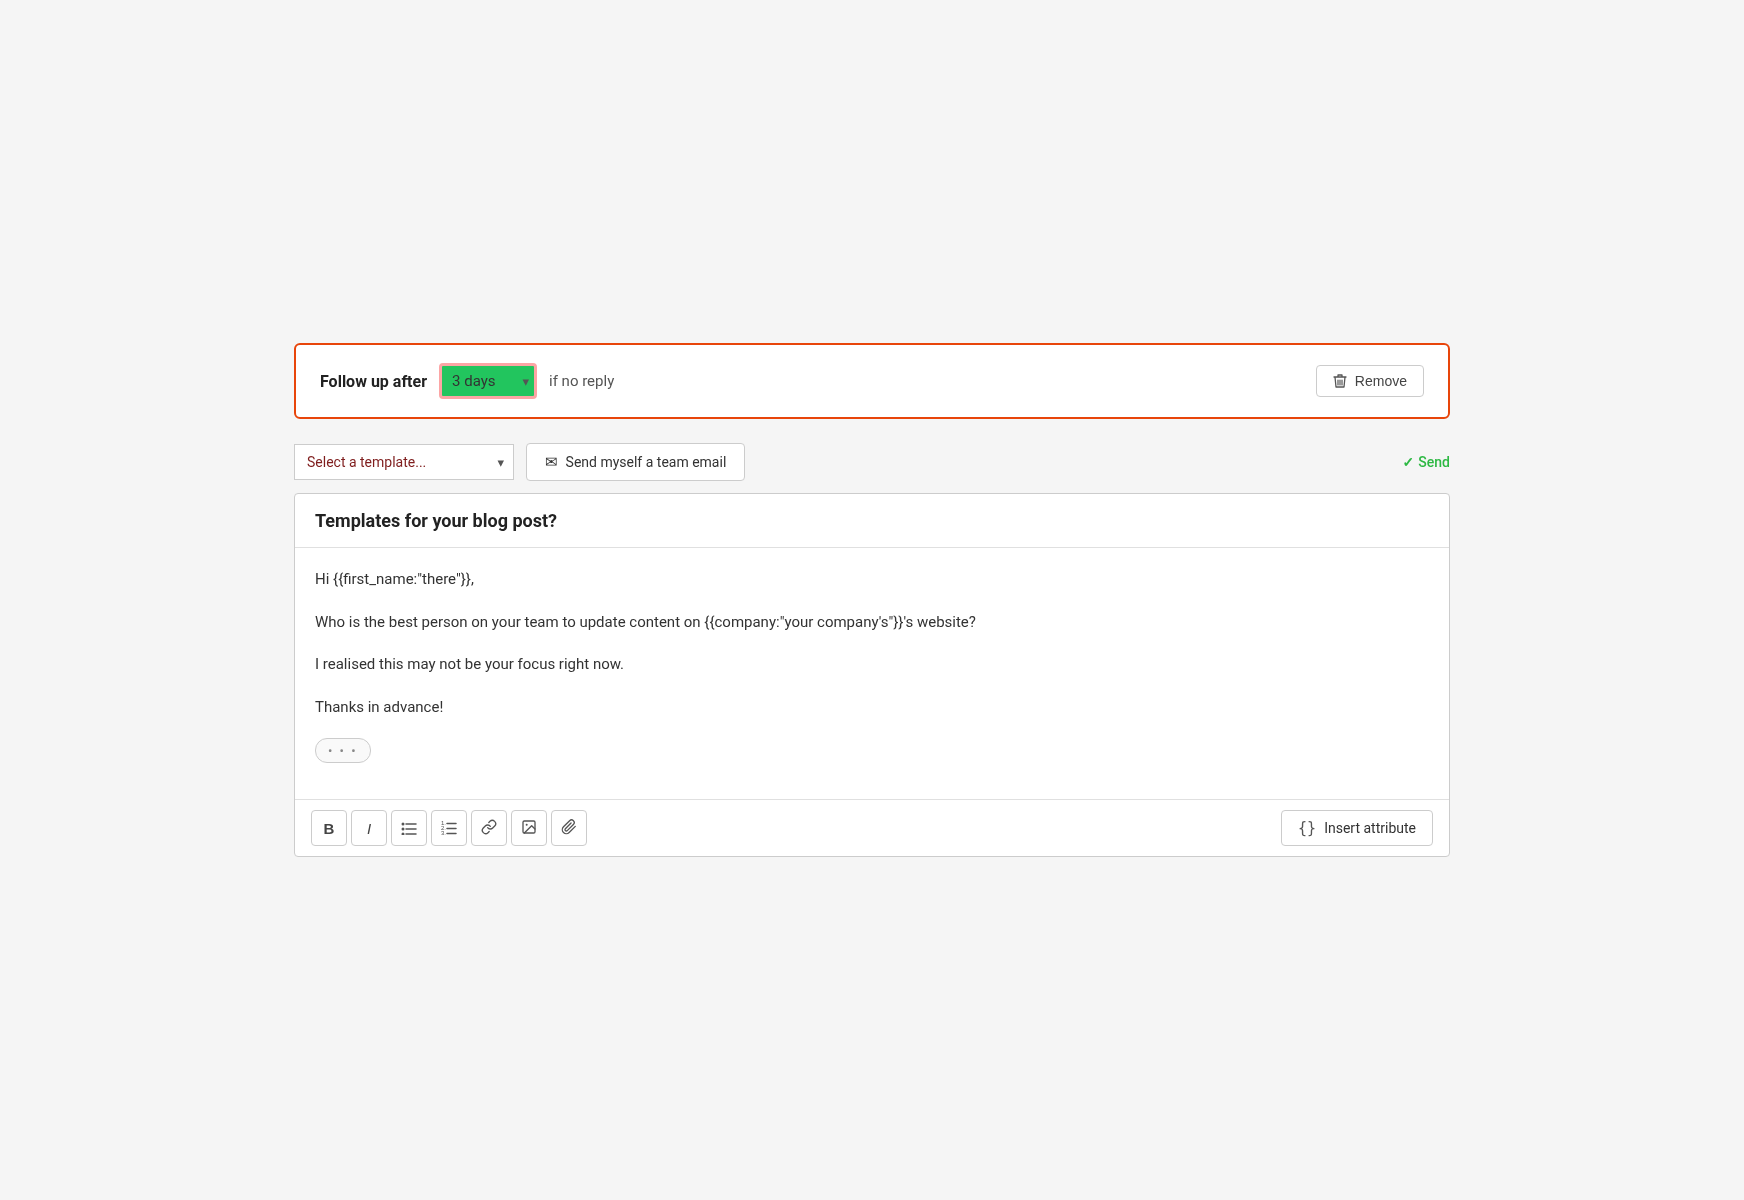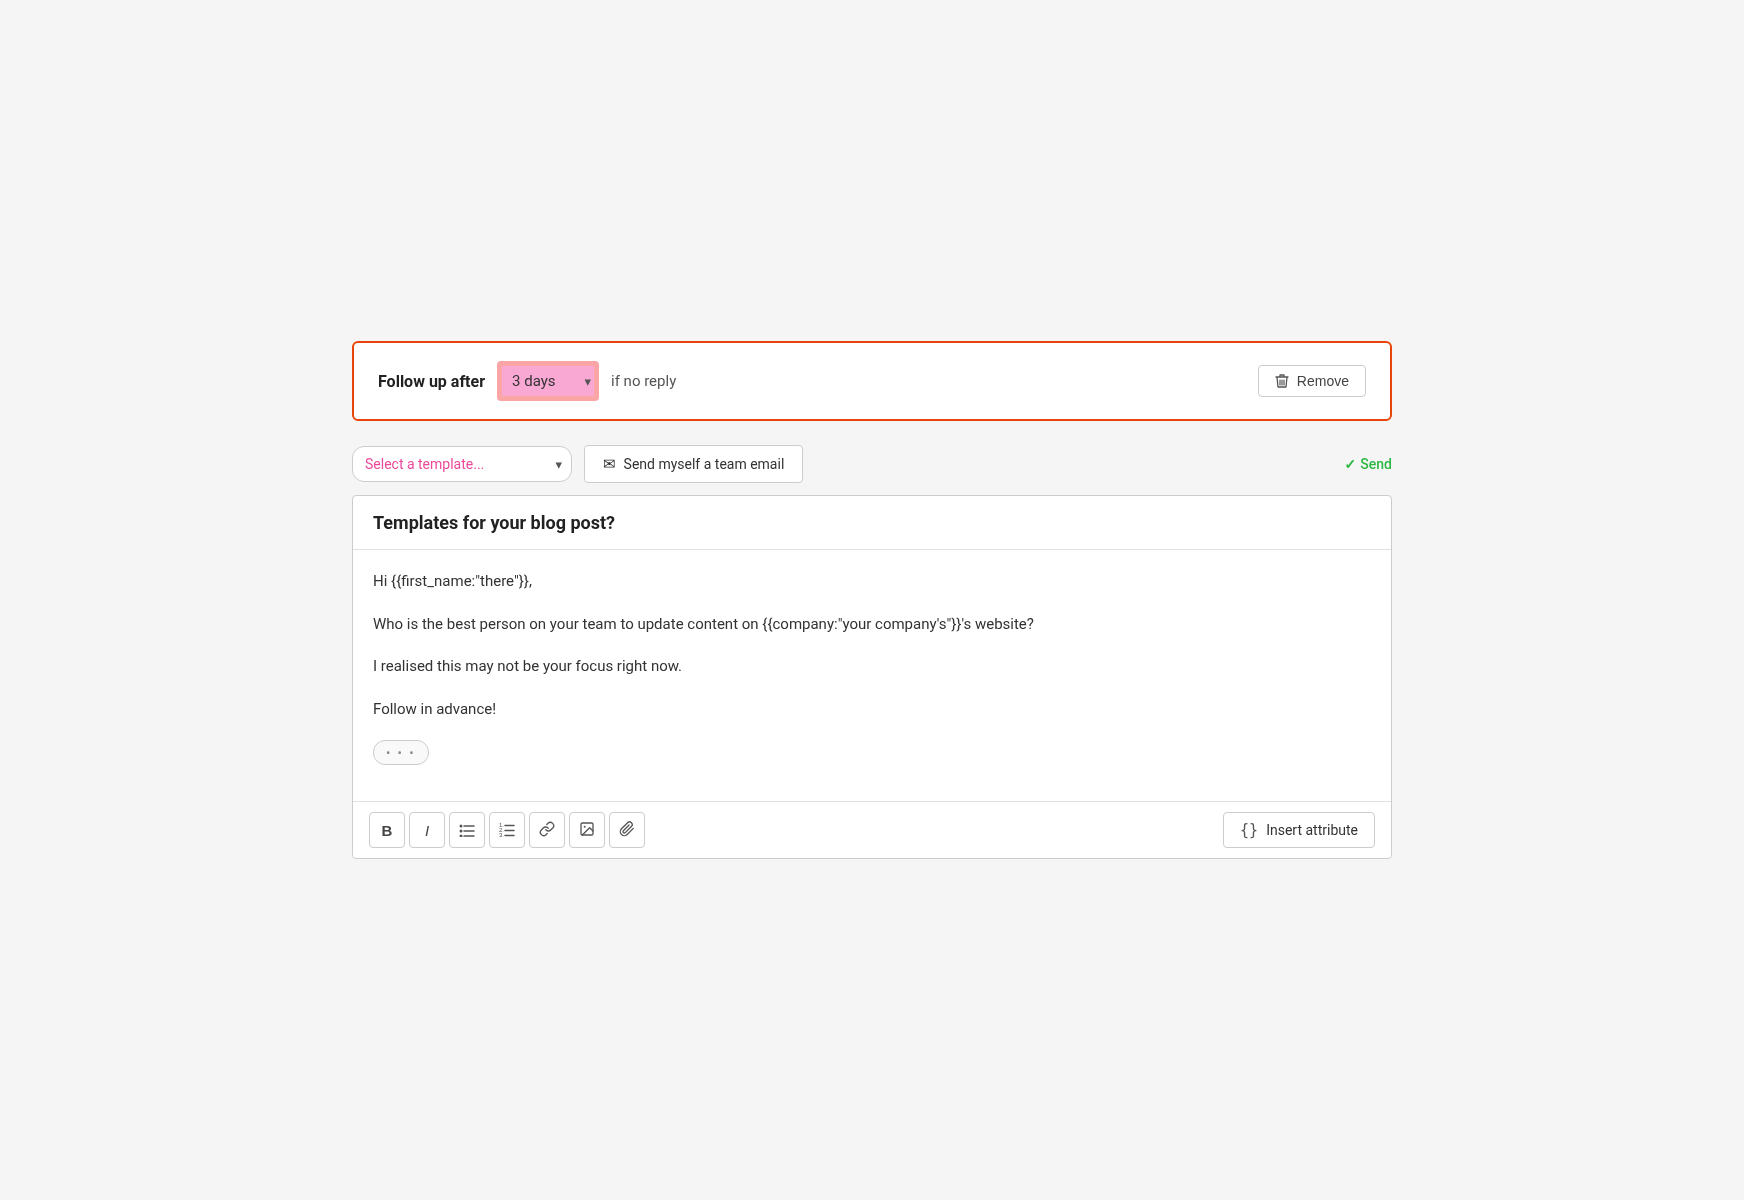--- a/index.html
+++ b/index.html
@@ -14,21 +14,21 @@
       font-size: 15px;
       color: #333;
       display: flex;
       justify-content: center;
       align-items: center;
       min-height: 100vh;
       padding: 30px;
     }
 
     .page-container {
-      width: 1040px;
+      width: 1156px;
       max-width: 100%;
     }
 
     
     .followup-bar {
       border: 2.5px solid #e8450a;
       border-radius: 6px;
       padding: 18px 24px;
       display: flex;
       align-items: center;
@@ -49,26 +49,26 @@
       color: #222;
     }
 
     .days-select-wrapper {
       position: relative;
       display: inline-flex;
       align-items: center;
     }
 
     .days-select-wrapper select {
-      border: 5px solid #fca5a5;
+      border: 3px solid #fca5a5;
       border-radius: 4px;
       padding: 6px 30px 6px 10px;
       font-size: 15px;
       appearance: none;
-      background: #f9a8d4;
+      background: #22c55e;
       cursor: pointer;
       font-family: inherit;
       color: #333;
     }
 
     .days-select-wrapper::after {
       content: '▾';
       position: absolute;
       right: 8px;
       pointer-events: none;
@@ -109,29 +109,29 @@
     }
 
     .template-select-wrapper {
       position: relative;
       display: inline-flex;
       align-items: center;
     }
 
     .template-select-wrapper select {
       border: 1px solid #ccc;
-      border-radius: 12px;
+      border-radius: 0;
       padding: 9px 36px 9px 12px;
       font-size: 14px;
       appearance: none;
       background: #fff;
       cursor: pointer;
       min-width: 220px;
       font-family: inherit;
-      color: #ec4899;
+      color: #7f1d1d;
     }
 
     .template-select-wrapper::after {
       content: '▾';
       position: absolute;
       right: 10px;
       pointer-events: none;
       color: #555;
       font-size: 13px;
     }
@@ -310,21 +310,21 @@
     </div>
   </div>
 
   <div class="email-editor">
     <div class="email-subject">Templates for your blog post?</div>
 
     <div class="email-body">
       <p>Hi {{first_name:"there"}},</p>
       <p>Who is the best person on your team to update content on {{company:"your company's"}}'s website?</p>
       <p>I realised this may not be your focus right now.</p>
-      <p>Follow in advance!</p>
+      <p>Thanks in advance!</p>
 
       <div class="ellipsis-btn">• • •</div>
 
     </div>
 
     <div class="editor-toolbar">
       <div class="toolbar-left">
         <button class="toolbar-btn">
           <strong>B</strong>
         </button>

